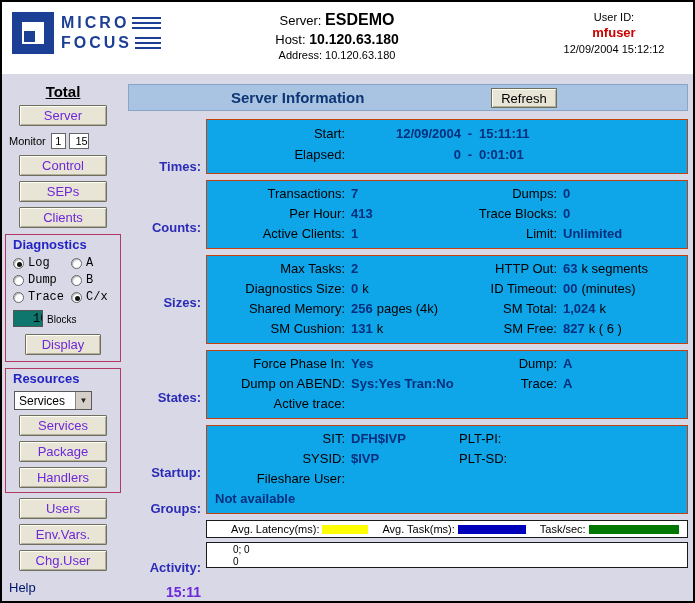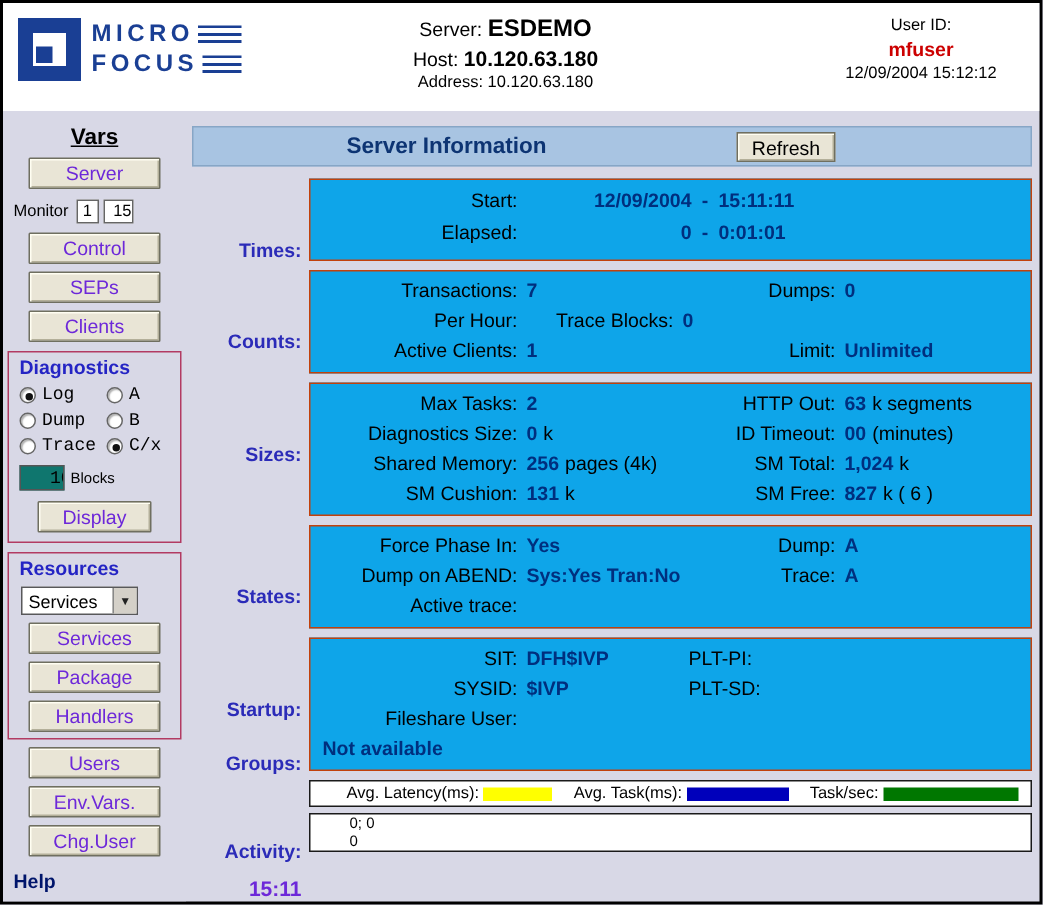--- a/index.html
+++ b/index.html
@@ -54,21 +54,21 @@
   .radio.checked::after { content:""; position:absolute; left:3px; top:3px; width:5px; height:5px; border-radius:50%; background:#111; }
   .blocks-row { display:flex; align-items:flex-end; margin:6px 0 0 7px; }
   .blocks-input { width:30px; height:17px; border:1px solid #555; background:#0f766e; font-size:12px; padding-left:19px; font-family:Liberation Mono, monospace; }
   .blocks-label { font-size:10px; margin-left:4px; padding-bottom:2px; }
   .display-btn { width:76px; margin:7px auto 2px; }
   .fake-select { width:78px; height:19px; margin:5px 0 1px 8px; background:#fff; border:1px solid #58585a;
     display:flex; align-items:center; font-size:12px; cursor:pointer; }
   .fs-text { flex:1; padding-left:4px; }
   .fs-arrow { width:16px; align-self:stretch; background:#d4d0c8; border-left:1px solid #888;
     display:flex; align-items:center; justify-content:center; font-size:8px; color:#222; }
-  .help { font-weight:bold; color:#00156b; margin:9px 0 0 7px; font-size:13px; }
+  .help { font-weight:normal; color:#00156b; margin:9px 0 0 7px; font-size:13px; }
   .menu-link { margin:4px 0 0 7px; font-size:13px; text-decoration:underline; color:#101080; cursor:pointer; }
   
   .main { flex:1; padding:10px 5px 0 4px; }
   .bluebar { height:27px; background:#a8c4e2; border:1px solid #87a6c6; position:relative; }
   .bar-title { position:absolute; left:102px; top:4px; font-size:15px; font-weight:bold; color:#0d3473; }
   .refresh-btn { position:absolute; right:130px; top:3px; width:66px; height:20px;
     background:#e9e5d6; border:1px solid #6f6f60; box-shadow:inset 1px 1px 0 #fffef2, inset -1px -1px 0 #b3af99;
     font-family:inherit; font-size:13px; cursor:pointer; }
   .bluebar.top { margin-bottom:8px; }
   .bluebar.bottom { margin-top:2px; }
@@ -126,21 +126,21 @@
   <div class="user-block">
     <div class="ub-label">User ID:</div>
     <div class="ub-user">mfuser</div>
     <div class="ub-time">12/09/2004 15:12:12</div>
   </div>
 </div>
 
 <div class="content">
 
   <div class="sidebar">
-    <div class="home">Vars</div>
+    <div class="home">Total</div>
     <button class="sbtn">Server</button>
     <div class="monitor-row">
       <span class="monitor-label">Monitor</span>
       <input class="mon-in mon-1" value="1" style="">
       <input class="mon-in mon-15" value="15" style="">
     </div>
     <button class="sbtn">Control</button>
     <button class="sbtn">SEPs</button>
     <button class="sbtn">Clients</button>
 
@@ -227,20 +227,21 @@
       <div class="sec-label-col">Counts:</div>
       <div class="sec-box">
         <div class="kvrow">
           <span class="kl1">Transactions:</span>
           <span class="kv1">7</span>
           <span class="kl2">Dumps:</span>
           <span class="kv2">0</span>
         </div>
         <div class="kvrow">
           <span class="kl1">Per Hour:</span>
+          <span class="kv1">413</span>
           <span class="kl2">Trace Blocks:</span>
           <span class="kv2">0</span>
         </div>
         <div class="kvrow">
           <span class="kl1">Active Clients:</span>
           <span class="kv1">1</span>
           <span class="kl2">Limit:</span>
           <span class="kv2">Unlimited</span>
         </div>
       </div>

